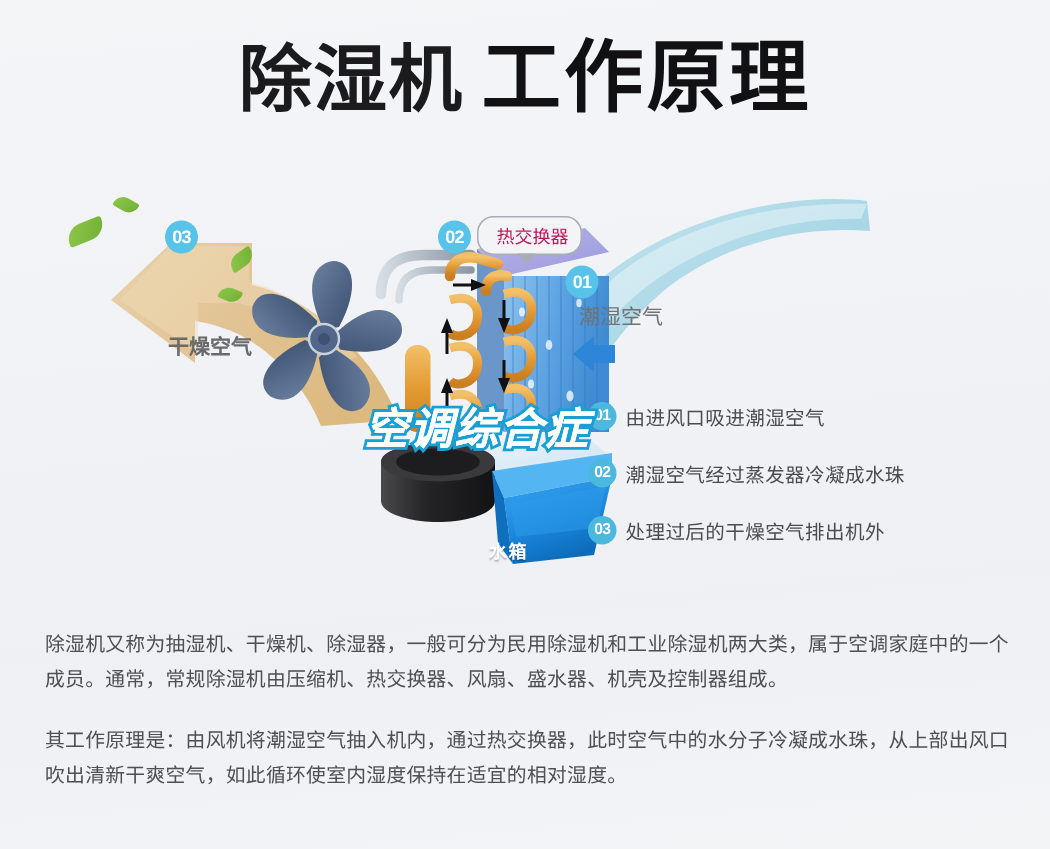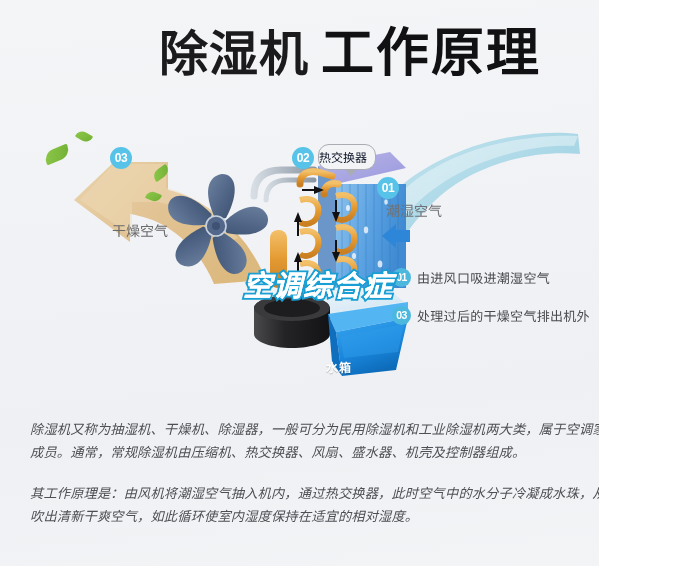--- a/index.html
+++ b/index.html
@@ -6,21 +6,21 @@
   html, body {
     margin: 0;
     padding: 0;
     background: #ffffff;
   }
   body {
     font-family: "Liberation Sans", "DejaVu Sans", sans-serif;
   }
   .page {
     position: relative;
-    width: 599px;
+    width: 700px;
     height: 566px;
     overflow: hidden;
     background: linear-gradient(175deg, #f4f5f7 0%, #f1f2f5 45%, #eef0f3 70%, #f3f4f6 100%);
   }
 
   
   .title-wrap {
     position: absolute;
     top: 26px;
     left: 0;
@@ -103,21 +103,21 @@
     height: 250px;
   }
 
   
   .dlabel {
     position: absolute;
     font-size: 13px;
     color: #5a5a5c;
     white-space: nowrap;
   }
-  .dlabel.dry { left: 112px; top: 100px; font-size: 14px; color: #6a6a6b; }
+  .dlabel.dry { left: 112px; top: 100px; font-size: 14px; color: #6a6a6b; font-weight: bold; }
   .dlabel.humid { left: 386px; top: 80px; font-size: 14px; color: #6f7276; }
 
   .stepdot {
     position: absolute;
     width: 22px;
     height: 22px;
     border-radius: 50%;
     background: #58c3e8;
     color: #ffffff;
     font-size: 12px;
@@ -127,26 +127,26 @@
     letter-spacing: -0.5px;
   }
   .stepdot.s03 { left: 110px; top: 27px; }
   .stepdot.s02 { left: 292px; top: 27px; }
   .stepdot.s01 { left: 377px; top: 57px; }
 
   .bubble {
     position: absolute;
     left: 318px;
     top: 24px;
-    padding: 3px 8px 4px 0;
+    padding: 3px 8px 4px 12px;
     border: 1.5px solid #a9acb2;
     border-radius: 11px;
     background: #f3f4f6;
     font-size: 12px;
-    color: #0f172a;
+    color: #be185d;
     white-space: nowrap;
   }
   .bubble::after {
     content: "";
     position: absolute;
     left: 26px;
     bottom: -7px;
     width: 0;
     height: 0;
     border-left: 6px solid transparent;
@@ -230,21 +230,20 @@
     left: 30px;
     top: 418px;
     width: 645px;
   }
   .copy p {
     margin: 0;
     font-size: 13.2px;
     line-height: 23px;
     color: #4d4f52;
     letter-spacing: 0.2px;
-    font-style: italic;
   }
   .copy .para2 {
     margin-top: 18px;
   }
 </style>
 </head>
 <body>
 
 <div class="page">
 
@@ -423,20 +422,23 @@
     <div class="dlabel dry">干燥空气</div>
     <div class="dlabel humid">潮湿空气</div>
     <div class="tanklabel">水箱</div>
   </div>
 
   <div class="steps">
     <div class="step-row">
       <span class="step-num">01</span><span class="step-text">由进风口吸进潮湿空气</span>
     </div>
     <div class="step-row">
+      <span class="step-num">02</span><span class="step-text">潮湿空气经过蒸发器冷凝成水珠</span>
+    </div>
+    <div class="step-row">
       <span class="step-num">03</span><span class="step-text">处理过后的干燥空气排出机外</span>
     </div>
   </div>
 
   <div class="watermark">
     <span>空调综合症</span>
     <span class="inner">空调综合症</span>
   </div>
 
   <div class="copy">

